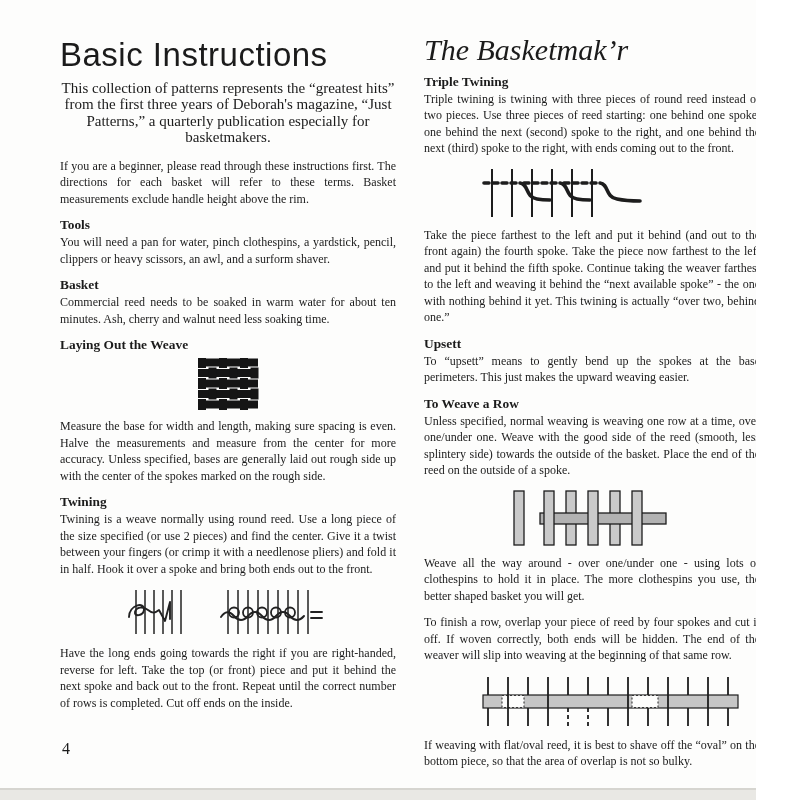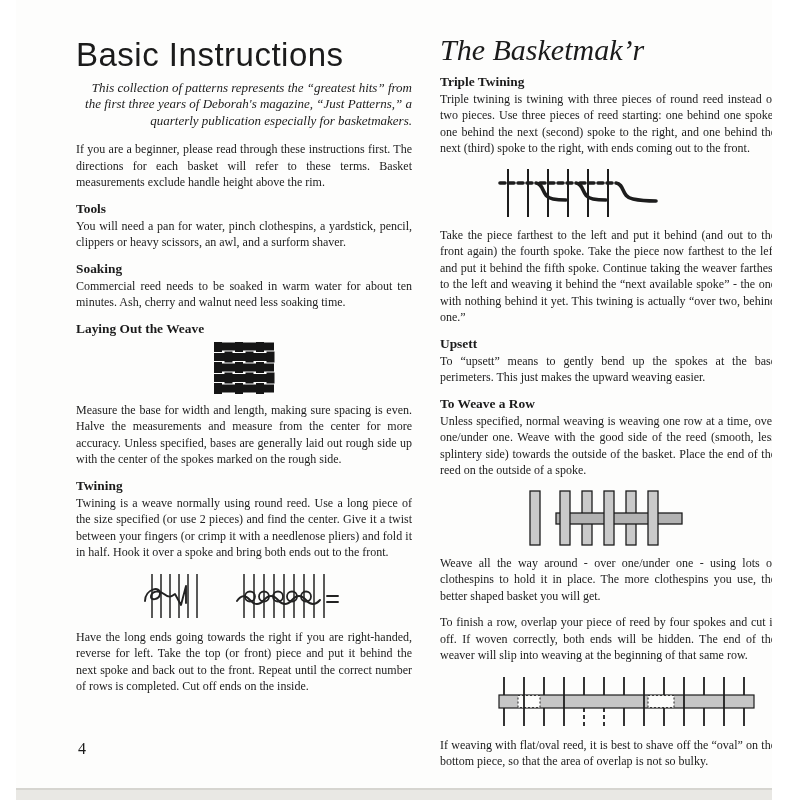--- a/index.html
+++ b/index.html
@@ -1,28 +1,28 @@
 <!DOCTYPE html>
 <html><head>
 <meta charset="utf-8">
 <style>
   html,body{margin:0;padding:0;}
   .stage{position:relative;width:756px;height:800px;background:#e9e8e4;overflow:hidden;
-         font-family:"Liberation Serif",serif;color:#1b1b1b;margin-left:16px;}
+         font-family:"Liberation Serif",serif;color:#1b1b1b;}
   .sheet{position:absolute;left:0;top:0;width:772px;height:789px;background:#fdfdfc;}
   .sheet-edge-r{position:absolute;left:771px;top:0;width:2px;height:790px;background:#cfcfca;}
   .sheet-edge-b{position:absolute;left:0;top:788px;width:773px;height:2px;background:#d6d5d0;}
   .col{position:absolute;width:336px;}
   .col-left{left:60px;top:38px;}
   .col-right{left:424px;top:34px;}
   .doc-title{font-family:"Liberation Sans",sans-serif;font-weight:400;font-size:33px;
              letter-spacing:.5px;margin:0 0 7px 0;line-height:1.05;}
   .brand{font-style:italic;font-size:30px;text-align:left;margin:0 0 8px 0;line-height:1.05;}
   p{font-size:12px;line-height:16.5px;text-align:justify;margin:0 0 10px 0;}
-  p.lede{font-style:italic;text-align:right;font-size:13px;margin-bottom:12px;}
+  p.lede{text-align:center;font-size:15px;margin-bottom:12px;}
   .h{font-weight:bold;font-size:13.4px;margin:10px 0 1px 0;line-height:16px;}
   .fig{text-align:center;margin:5px 0 8px 0;}
   .fig.shift{text-align:left;padding-left:58px;}
   .page-num{position:absolute;left:62px;top:740px;font-size:16px;}
   svg{display:inline-block;vertical-align:top;}
 </style>
 </head>
 <body>
 
 <div class="stage">
@@ -31,21 +31,21 @@
   <div class="sheet-edge-b"></div>
 
   <div class="col col-left">
     <div class="doc-title">Basic Instructions</div>
     <p class="lede">This collection of patterns represents the “greatest hits” from the first three years of Deborah's magazine, “Just Patterns,” a quarterly publication especially for basketmakers.</p>
     <p>If you are a beginner, please read through these instructions first. The directions for each basket will refer to these terms. Basket measurements exclude handle height above the rim.</p>
 
     <div class="h">Tools</div>
     <p>You will need a pan for water, pinch clothespins, a yardstick, pencil, clippers or heavy scissors, an awl, and a surform shaver.</p>
 
-    <div class="h">Soaking</div>
+    <div class="h">Basket</div>
     <p>Commercial reed needs to be soaked in warm water for about ten minutes.  Ash, cherry and walnut need less soaking time.</p>
 
     <div class="h">Laying Out the Weave</div>
 
     <div class="fig">
       <svg width="62" height="52" viewBox="0 0 62 52">
         <rect x="0" y="0" width="62" height="52" fill="#fdfdfc"></rect>
         <g fill="#151515">
           <rect x="1" y="0.5" width="60" height="8"></rect>
           <rect x="1" y="11" width="60" height="8"></rect>

